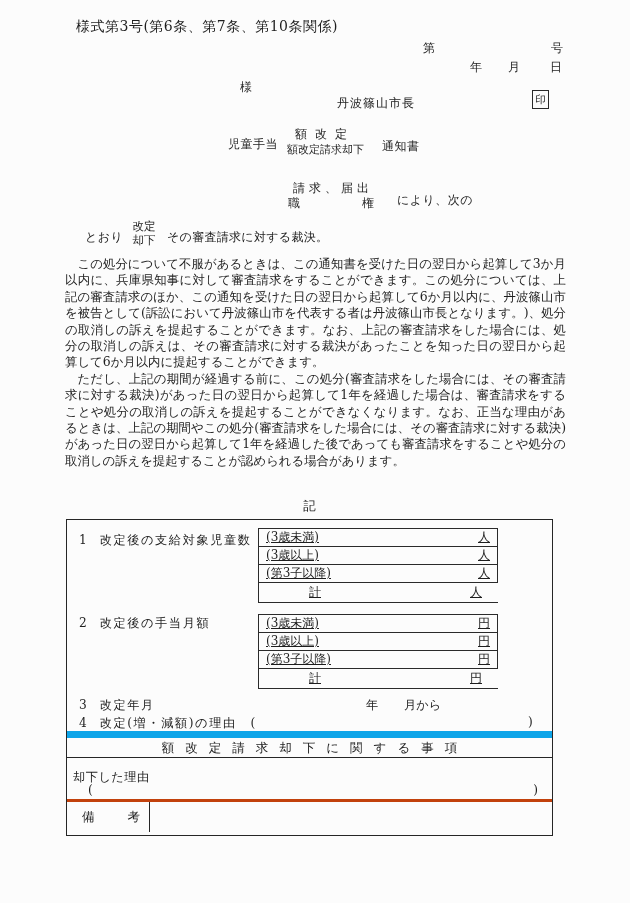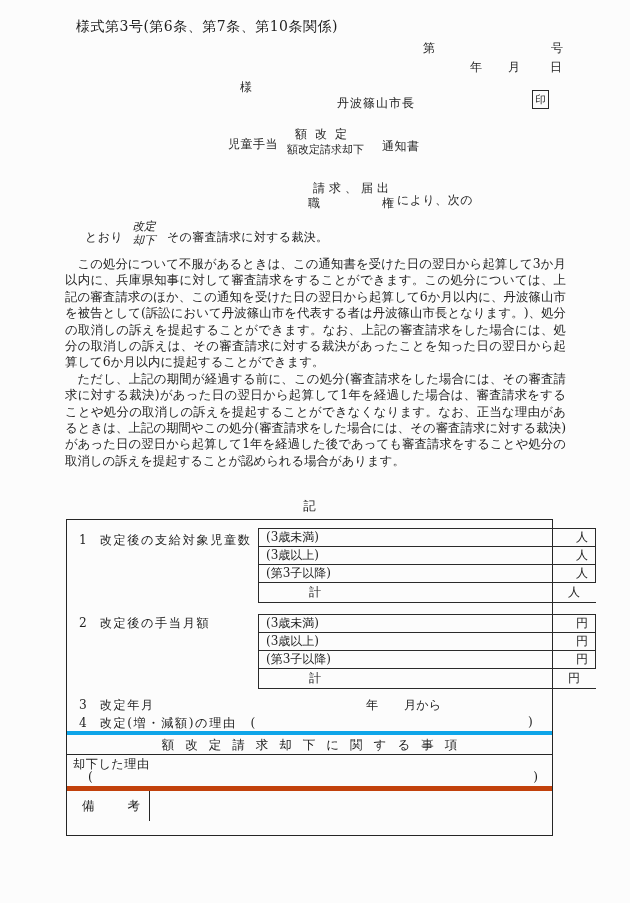--- a/index.html
+++ b/index.html
@@ -28,55 +28,55 @@
 
   
   .title-prefix{left:228px;top:136px;letter-spacing:.5px;}
   .title-stack{left:287px;top:127px;width:82px;text-align:left;}
   .title-stack .opt-top{display:block;font-size:12px;letter-spacing:8px;text-indent:8px;line-height:15px;}
   .title-stack .opt-bottom{display:block;font-size:11px;line-height:15px;letter-spacing:0;}
   .title-suffix{left:382px;top:138px;letter-spacing:.5px;}
 
   
   .open-lead{left:93px;top:190px;letter-spacing:.5px;}
-  .open-stack{left:286px;top:181px;width:90px;text-align:center;margin-left:20px;}
+  .open-stack{left:286px;top:181px;width:90px;text-align:center;}
   .open-stack .opt-top{display:block;letter-spacing:4px;text-indent:4px;line-height:15px;}
   .open-stack .opt-bottom{display:flex;justify-content:space-between;padding:0 2px;line-height:15px;}
   .open-tail{left:397px;top:192px;letter-spacing:.5px;}
   .open2-lead{left:85px;top:229px;letter-spacing:.5px;}
-  .open2-stack{left:130px;top:220px;width:28px;text-align:center;font-size:11.5px;font-style:italic;}
+  .open2-stack{left:130px;top:220px;width:28px;text-align:center;font-size:11.5px;}
   .open2-stack span{display:block;line-height:13.5px;}
   .open2-tail{left:167px;top:229px;letter-spacing:.3px;}
 
   
   .paragraphs{position:absolute;left:65px;top:256px;width:501px;}
   .paragraphs p{
     margin:0;font-size:12.4px;line-height:16.4px;
     text-align:justify;text-justify:inter-ideograph;
     text-indent:1em;word-break:break-all;white-space:normal;
   }
   .record-mark{left:66px;top:498px;width:487px;text-align:center;font-size:12.5px;}
 
   
   .main-table{position:absolute;left:66px;top:519px;width:485px;height:315px;border:1px solid #262626;background:transparent;}
   .th-row{height:20px;line-height:20px;border-bottom:1px solid #262626;text-align:center;font-size:13px;letter-spacing:22px;text-indent:22px;}
   .th-row2{height:19px;line-height:19px;border-bottom:1px solid #262626;text-align:center;font-size:12.5px;letter-spacing:11px;text-indent:11px;}
-  .tbl-content{position:relative;height:211px;border-bottom:4px solid #0ea5e9;}
+  .tbl-content{position:relative;height:211px;border-bottom:7px solid #0ea5e9;}
   .item-label{position:absolute;white-space:nowrap;font-size:12.2px;}
   .item-label .no{display:inline-block;}
   .item-label .lbl{display:inline-block;margin-left:9px;letter-spacing:1.6px;}
-  .inner-box{position:absolute;width:338px;}
+  .inner-box{position:absolute;width:240px;text-decoration:underline;}
   .irow{box-sizing:border-box;height:19px;border:1px solid #2a2a2a;margin-top:-1px;
         display:flex;justify-content:space-between;align-items:center;padding:0 7px;font-size:12px;background:transparent;}
   .irow.first{margin-top:0;}
   .irow.total{height:21px;border-right:none;padding-left:50px;padding-right:16px;}
   .i3-year{position:absolute;left:299px;}
   .i3-from{position:absolute;left:313px;margin-left:24px;}
   .i4-close{position:absolute;left:461px;}
-  .reject-row{position:relative;height:31px;border-bottom:5px solid #c2410c;font-size:12.2px;}
+  .reject-row{position:relative;height:31px;border-bottom:3px solid #c2410c;font-size:12.2px;margin-top:10px;}
   .reject-label{position:absolute;left:6px;top:1px;letter-spacing:.5px;}
   .reject-open{position:absolute;left:21px;top:15px;}
   .reject-close{position:absolute;right:14px;top:15px;}
   .notes-row{display:flex;height:30px;}
   .notes-head{box-sizing:border-box;width:83px;border-right:1px solid #262626;
               display:flex;justify-content:space-between;align-items:center;padding:0 9px 0 15px;font-size:12.5px;}
   .notes-body{flex:1;}
 </style>
 </head>
 <body>

